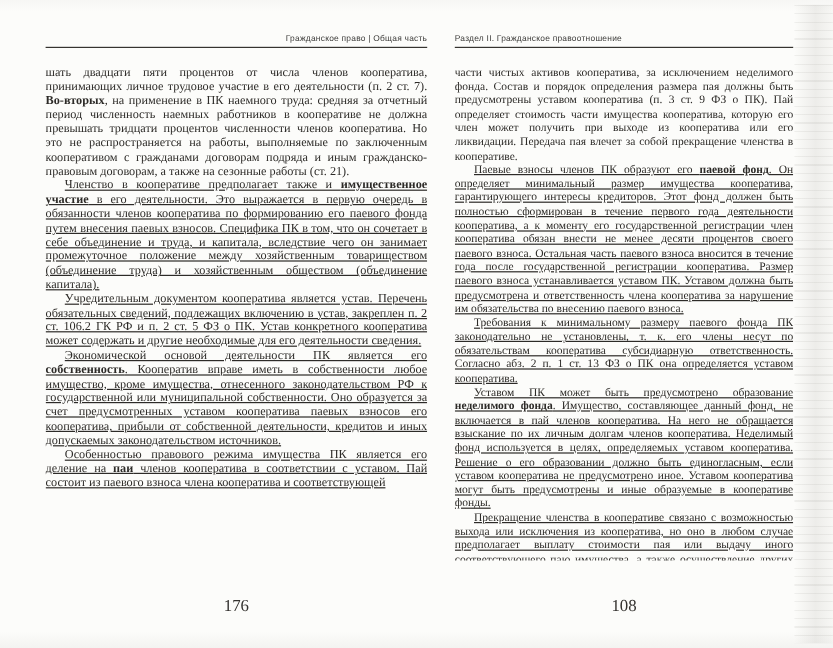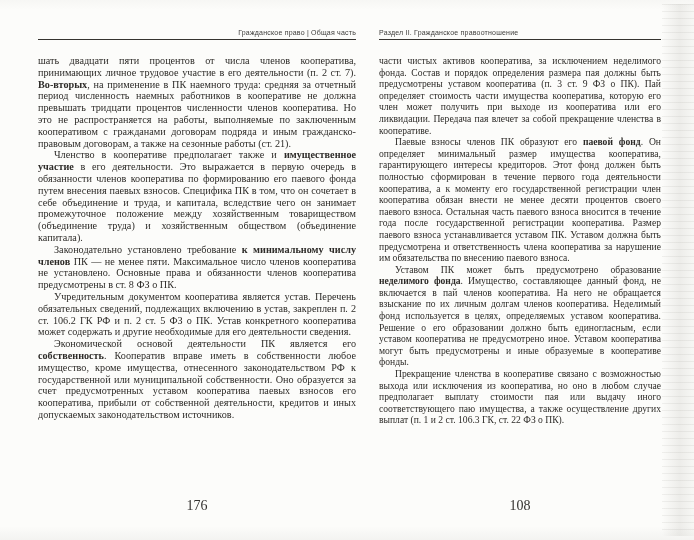--- a/index.html
+++ b/index.html
@@ -52,21 +52,21 @@
     text-align: justify;
     hyphens: auto;
     -webkit-hyphens: auto;
     height: 412px;
     overflow: hidden;
   }
   .page.left  .page-body { font-size: 10.2px; line-height: 11.8px; }
   .page.right .page-body { font-size: 9.6px;  line-height: 11.6px; }
 
   .page-body p.para { margin: 0; }
-  .page-body p.para.indent { text-indent: 16px; }
+  .page-body p.para.indent { text-indent: 16px; text-decoration: underline; }
   .page-body b { font-weight: bold; }
 
   .page-number {
     position: absolute;
     top: 470px;
     left: 0;
     width: 100%;
     text-align: center;
     font-family: "Liberation Serif", serif;
     font-size: 14px;
@@ -113,33 +113,34 @@
 <body>
 
 <div class="spread">
 
   <div class="page left">
     <div class="running-header">Гражданское право | Общая часть</div>
     <hr class="header-rule">
     <div class="page-body">
         <p class="para"><span>шать двадцати пяти процентов от числа членов кооператива, принимающих личное трудовое участие в его деятельности (п. 2 ст. 7). </span><b>Во-вторых</b><span>, на применение в ПК наемного труда: средняя за отчетный период численность наемных работников в кооперативе не должна превышать тридцати процентов численности членов кооператива. Но это не распространяется на работы, выполняемые по заключенным кооперативом с гражданами договорам подряда и иным гражданско-правовым договорам, а также на сезонные работы (ст. 21).</span></p>
         <p class="para indent"><span>Членство в кооперативе предполагает также и </span><b>имущественное участие</b><span> в его деятельности. Это выражается в первую очередь в обязанности членов кооператива по формированию его паевого фонда путем внесения паевых взносов. Специфика ПК в том, что он сочетает в себе объединение и труда, и капитала, вследствие чего он занимает промежуточное положение между хозяйственным товариществом (объединение труда) и хозяйственным обществом (объединение капитала).</span></p>
-        <p class="para indent"><span>Законодательно установлено требование </span><b>к минимальному числу членов</b><span> ПК — не менее пяти. Максимальное число членов кооператива не установлено. Основные права и обязанности членов кооператива предусмотрены в ст. 8 ФЗ о ПК.</span></p>
         <p class="para indent"><span>Учредительным документом кооператива является устав. Перечень обязательных сведений, подлежащих включению в устав, закреплен п. 2 ст. 106.2 ГК РФ и п. 2 ст. 5 ФЗ о ПК. Устав конкретного кооператива может содержать и другие необходимые для его деятельности сведения.</span></p>
         <p class="para indent"><span>Экономической основой деятельности ПК является его </span><b>собственность</b><span>. Кооператив вправе иметь в собственности любое имущество, кроме имущества, отнесенного законодательством РФ к государственной или муниципальной собственности. Оно образуется за счет предусмотренных уставом кооператива паевых взносов его кооператива, прибыли от собственной деятельности, кредитов и иных допускаемых законодательством источников.</span></p>
+        <p class="para indent"><span>Особенностью правового режима имущества ПК является его деление на </span><b>паи</b><span> членов кооператива в соответствии с уставом. Пай состоит из паевого взноса члена кооператива и соответствующей</span></p>
       </div>
     <div class="page-number">176</div>
   </div>
 
   <div class="page right">
     <div class="running-header">Раздел II. Гражданское правоотношение</div>
     <hr class="header-rule">
     <div class="page-body">
         <p class="para"><span>части чистых активов кооператива, за исключением неделимого фонда. Состав и порядок определения размера пая должны быть предусмотрены уставом кооператива (п. 3 ст. 9 ФЗ о ПК). Пай определяет стоимость части имущества кооператива, которую его член может получить при выходе из кооператива или его ликвидации. Передача пая влечет за собой прекращение членства в кооперативе.</span></p>
         <p class="para indent"><span>Паевые взносы членов ПК образуют его </span><b>паевой фонд</b><span>. Он определяет минимальный размер имущества кооператива, гарантирующего интересы кредиторов. Этот фонд должен быть полностью сформирован в течение первого года деятельности кооператива, а к моменту его государственной регистрации член кооператива обязан внести не менее десяти процентов своего паевого взноса. Остальная часть паевого взноса вносится в течение года после государственной регистрации кооператива. Размер паевого взноса устанавливается уставом ПК. Уставом должна быть предусмотрена и ответственность члена кооператива за нарушение им обязательства по внесению паевого взноса.</span></p>
+        <p class="para indent"><span>Требования к минимальному размеру паевого фонда ПК законодательно не установлены, т. к. его члены несут по обязательствам кооператива субсидиарную ответственность. Согласно абз. 2 п. 1 ст. 13 ФЗ о ПК она определяется уставом кооператива.</span></p>
         <p class="para indent"><span>Уставом ПК может быть предусмотрено образование </span><b>неделимого фонда</b><span>. Имущество, составляющее данный фонд, не включается в пай членов кооператива. На него не обращается взыскание по их личным долгам членов кооператива. Неделимый фонд используется в целях, определяемых уставом кооператива. Решение о его образовании должно быть единогласным, если уставом кооператива не предусмотрено иное. Уставом кооператива могут быть предусмотрены и иные образуемые в кооперативе фонды.</span></p>
         <p class="para indent"><span>Прекращение членства в кооперативе связано с возможностью выхода или исключения из кооператива, но оно в любом случае предполагает выплату стоимости пая или выдачу иного соответствующего паю имущества, а также осуществление других выплат (п. 1 и 2 ст. 106.3 ГК, ст. 22 ФЗ о ПК).</span></p>
       </div>
     <div class="page-number">108</div>
   </div>
 
   <div class="book-edge-right"></div>
   <div class="photo-shade-top"></div>
   <div class="photo-shade-bottom"></div>
 

